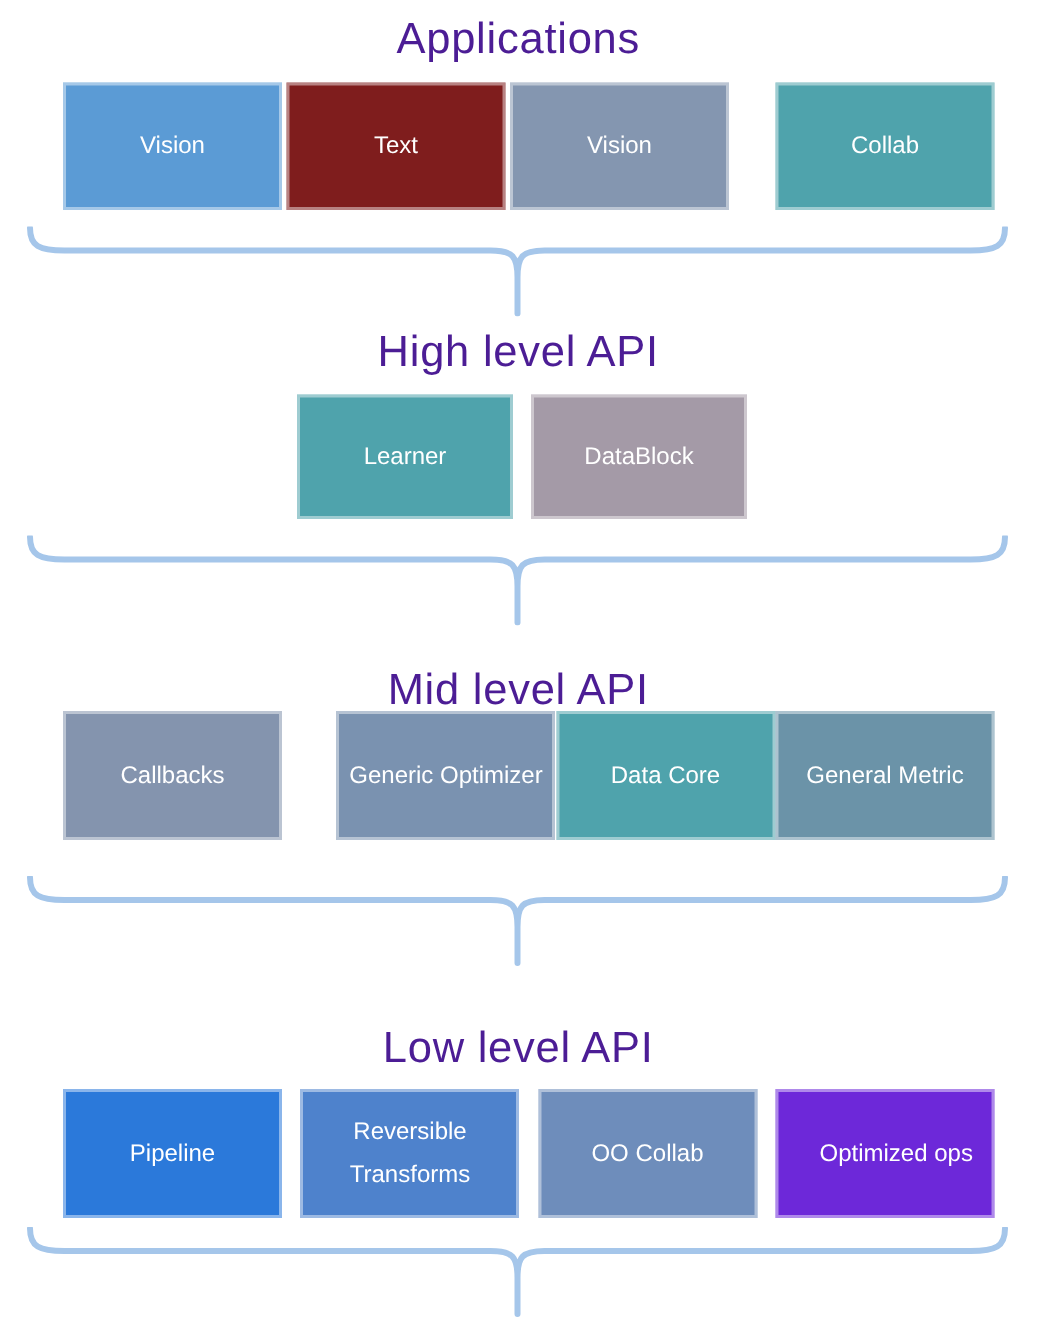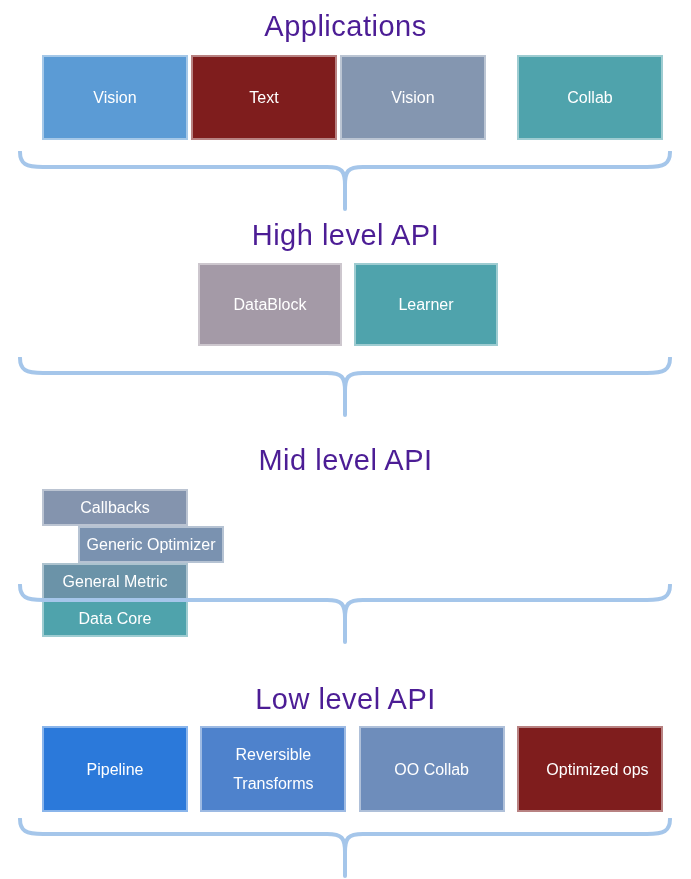--- a/index.html
+++ b/index.html
@@ -60,21 +60,21 @@
     stroke-linecap: round;
   }
   
   .t1 { top: 7px;   }
   .r1 { top: 55px;  height: 85px; }
   .b1 { top: 151px; }
   .t2 { top: 216px; text-align: center; }
   .r2 { top: 263px; height: 83px; }
   .b2 { top: 357px; }
   .t3 { top: 441px; }
-  .r3 { top: 489px; height: 86px; flex-direction: column; }
+  .r3 { top: 474px; height: 86px; }
   .b3 { top: 584px; }
   .t4 { top: 680px; }
   .r4 { top: 726px; height: 86px; }
   .b4 { top: 818px; }
 </style>
 </head>
 <body>
 
 <div class="canvas">
 
@@ -84,42 +84,42 @@
     <div class="box" style="background-color: #7f1d1d;">Text</div>
     <div class="box" style="background-color: rgb(132, 150, 176);">Vision</div>
     <div class="box" style="background-color: rgb(79, 163, 172); margin-left: 28px;">Collab</div>
   </div>
   <svg class="brace b1" viewBox="0 0 656 60">
     <path d="M3 1 C3 13 9 16 26 16 L310 16 C325 16 328 20 328 34 L328 58 M328 34 C328 20 331 16 346 16 L630 16 C647 16 653 13 653 1" style="stroke: rgb(165, 198, 234);"></path>
   </svg>
 
   <div class="section-title t2">High level API</div>
   <div class="row row-two r2">
+    <div class="box" style="background-color: rgb(79, 163, 172);">Learner</div>
     <div class="box" style="background-color: rgb(164, 154, 167);">DataBlock</div>
-    <div class="box" style="background-color: rgb(79, 163, 172);">Learner</div>
   </div>
   <svg class="brace b2" viewBox="0 0 656 60">
     <path d="M3 1 C3 13 9 16 26 16 L310 16 C325 16 328 20 328 34 L328 58 M328 34 C328 20 331 16 346 16 L630 16 C647 16 653 13 653 1" style="stroke: rgb(165, 198, 234);"></path>
   </svg>
 
   <div class="section-title t3">Mid level API</div>
   <div class="row row-wide r3">
     <div class="box" style="background-color: rgb(132, 148, 174);">Callbacks</div>
     <div class="box" style="background-color: rgb(122, 146, 176); margin-left: 36px;">Generic Optimizer</div>
+    <div class="box" style="background-color: rgb(79, 163, 172);">Data Core</div>
     <div class="box" style="background-color: rgb(107, 147, 168);">General Metric</div>
-    <div class="box" style="background-color: rgb(79, 163, 172);">Data Core</div>
   </div>
   <svg class="brace b3" viewBox="0 0 656 60">
     <path d="M3 1 C3 13 9 16 26 16 L310 16 C325 16 328 20 328 34 L328 58 M328 34 C328 20 331 16 346 16 L630 16 C647 16 653 13 653 1" style="stroke: rgb(165, 198, 234);"></path>
   </svg>
 
   <div class="section-title t4">Low level API</div>
   <div class="row row-wide r4">
     <div class="box" style="background-color: rgb(43, 121, 218);">Pipeline</div>
     <div class="box" style="background-color: rgb(78, 130, 204);">Reversible Transforms</div>
     <div class="box" style="background-color: rgb(110, 141, 187);">OO Collab</div>
-    <div class="box" style="background-color: #7f1d1d; padding-left: 21px;">Optimized ops</div>
+    <div class="box" style="background-color: #6d28d9; padding-left: 21px;">Optimized ops</div>
   </div>
   <svg class="brace b4" viewBox="0 0 656 60">
     <path d="M3 1 C3 13 9 16 26 16 L310 16 C325 16 328 20 328 34 L328 58 M328 34 C328 20 331 16 346 16 L630 16 C647 16 653 13 653 1" style="stroke: rgb(165, 198, 234);"></path>
   </svg>
 
 </div>
 
 </body></html>

